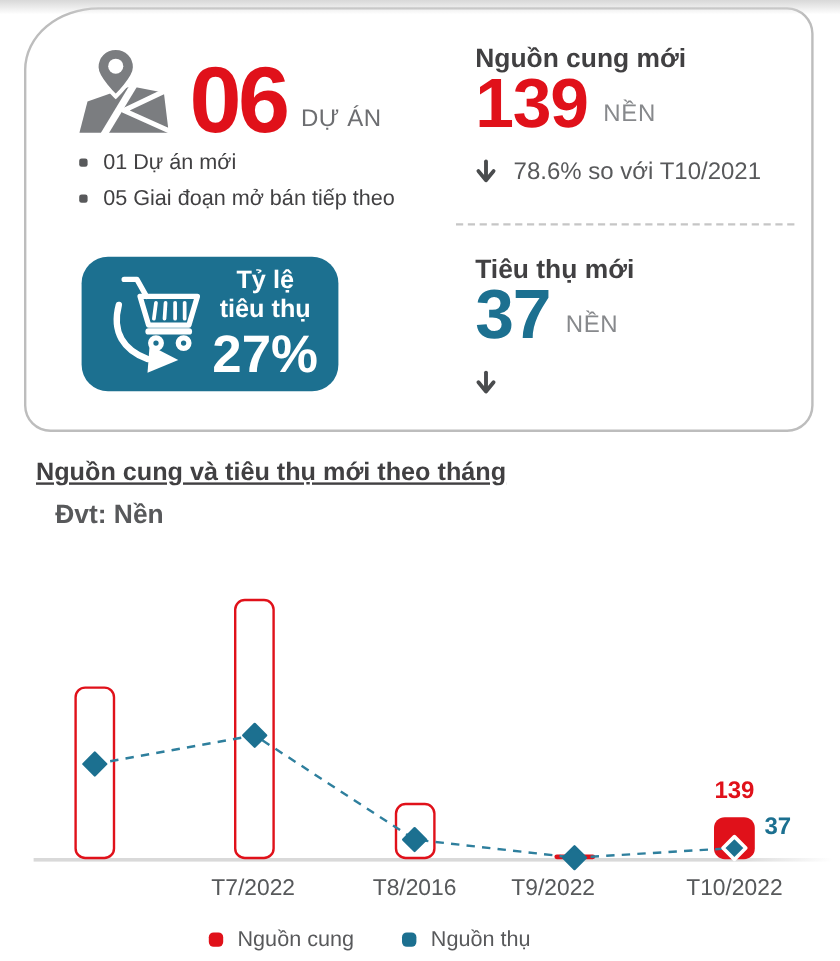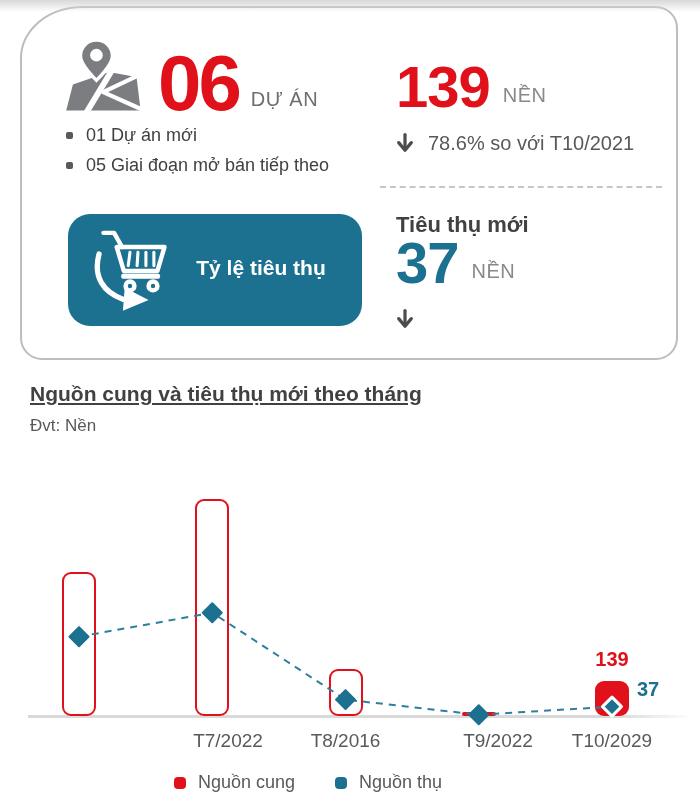--- a/index.html
+++ b/index.html
@@ -14,42 +14,42 @@
     border:2px solid #bdbdbd; background:#fff;
     border-radius:22px; border-top-left-radius:62px 52px; }
   .projects-row { position:absolute; left:40px; top:26px; display:flex; align-items:flex-end; gap:12px; }
   .map-icon-box { width:84px; height:86px; }
   .big-count { font-size:78px; line-height:0.92; font-weight:bold; color:#e0111a; letter-spacing:-3px; }
   .count-unit { font-size:20px; color:#6d6e71; padding-bottom:9px; letter-spacing:0.5px; }
   .bullets { position:absolute; left:44px; top:112px; list-style:none; }
   .bullets li { display:flex; align-items:center; font-size:18px; line-height:30px; color:#414042; }
   .bullet-square { width:7px; height:7px; background:#58595b; border-radius:2px; margin-right:13px; flex:none; }
 
-  .absorption-card { position:absolute; left:46px; top:206px; width:294px; height:112px;
+  .absorption-card { position:absolute; left:46px; top:206px; width:214px; height:112px;
     background:#1c7090; border-radius:22px; display:flex; align-items:center; padding:0 16px; }
   .cart-icon-box { width:92px; height:98px; flex:none; }
   .absorption-text { flex:1; text-align:center; color:#fff; }
   .absorption-label { font-size:21px; font-weight:bold; margin-bottom:4px; }
   .absorption-value { font-size:44px; font-weight:bold; line-height:1.02; }
 
   .stat-title { position:absolute; left:374px; font-size:22px; font-weight:bold; color:#414042; }
   .stat-numrow { position:absolute; left:374px; display:flex; align-items:flex-end; }
   .stat-number { font-size:58px; font-weight:bold; line-height:1.0; letter-spacing:-1px; }
   .stat-number.red { color:#e0111a; }
   .stat-number.teal { color:#1c7090; }
   .stat-unit { font-size:20px; color:#87898c; margin-left:13px; padding-bottom:9px; letter-spacing:0.5px; }
   .stat-change { position:absolute; left:374px; display:flex; align-items:center; gap:14px;
     font-size:20px; color:#58595b;text-align:right; }
   .down-arrow-box { width:18px; height:23px; }
   .dashed-divider { position:absolute; left:358px; top:178px; width:282px; height:0;
     border-top:2px dashed #c6c6c6; }
 
   
   .chart-title { position:absolute; left:30px; top:382px; font-size:21px; font-weight:bold; color:#414042;text-decoration:underline; }
-  .chart-unit { position:absolute; left:30px; top:416px; font-size:17px; color:#58595b; }
+  .chart-unit { position:absolute; left:46px; top:416px; font-size:22px; color:#58595b;font-weight:bold; }
 
   .chart-plot { position:absolute; left:0; top:460px; width:700px; height:310px; }
   .axis-line { position:absolute; left:28px; top:255px; width:666px; height:2.5px;
     background:linear-gradient(90deg,#d9d9d9 0%,#d9d9d9 88%,rgba(255,255,255,0) 100%); }
   .bar { position:absolute; }
   .bar.outline { background:#fff; border:2.5px solid #e0111a; }
   .bar.filled { background:#e0111a; }
   .x-label { position:absolute; width:132px; text-align:center; font-size:19px; color:#57595b; }
   .bar-label { position:absolute; font-weight:bold; font-size:20px; }
   .bar-label.supply { width:84px; text-align:center; color:#e0111a; }
@@ -105,23 +105,25 @@
         <path d="M79 35 L79 50" stroke-width="3.5"></path>
         <path d="M45 62 L83 62" stroke-width="6"></path>
         <circle cx="52" cy="73" r="5"></circle>
         <circle cx="78" cy="73" r="5"></circle>
         <path d="M17 37 C10 63 22 80 44 88" stroke-width="6"></path>
         <path d="M46 75 L73 89 L44 101 Z" fill="#ffffff" stroke="none"></path>
       </svg>
     </div>
     <div class="absorption-text">
       <div class="absorption-label">Tỷ lệ tiêu thụ</div>
+      <div class="absorption-value">27%</div>
     </div>
   </div>
 
+  <div class="stat-title" style="top:28px">Nguồn cung mới</div>
   <div class="stat-numrow" style="top:50px">
     <span class="stat-number red">139</span>
     <span class="stat-unit">NỀN</span>
   </div>
   <div class="stat-change" style="top:124px">
     <span class="down-arrow-box">
       <svg viewBox="0 0 20 24" width="18" height="23" fill="none" stroke="#4a4c4e" stroke-width="3.6" stroke-linecap="round" stroke-linejoin="round">
         <path d="M10 2 L10 18"></path>
           <path d="M3 11 L10 19.5 L17 11"></path>
       </svg>
@@ -146,27 +148,27 @@
   </div>
 </div>
 
 <div class="chart-title">Nguồn cung và tiêu thụ mới theo tháng</div>
 <div class="chart-unit">Đvt: Nền</div>
 
 <div class="chart-plot">
   <div class="axis-line"></div>
 <div class="bar outline" style="left: 62px; width: 34px; top: 112.475px; height: 143.525px; border-radius: 9px; border-color: rgb(224, 17, 26);"></div>
     <div class="bar outline" style="left: 195.25px; width: 34px; top: 39.4532px; height: 216.547px; border-radius: 9px; border-color: rgb(224, 17, 26);"></div>
-    <div class="x-label" style="left: 162px; top: 270px;">T7/2022</div>
+    <div class="x-label" style="left: 145px; top: 270px;">T7/2022</div>
     <div class="bar outline" style="left: 328.5px; width: 34px; top: 209.417px; height: 46.5827px; border-radius: 9px; border-color: rgb(224, 17, 26);"></div>
     <div class="x-label" style="left: 279.5px; top: 270px;">T8/2016</div>
     <div class="bar filled" style="left: 461.75px; width: 34px; top: 252.223px; height: 3.77698px; border-radius: 2px; background: rgb(224, 17, 26);"></div>
-    <div class="x-label" style="left: 432px; top: 270px;">T9/2022</div>
+    <div class="x-label" style="left: 395px; top: 270px;">T9/2022</div>
     <div class="bar filled" style="left: 595px; width: 34px; top: 221px; height: 35px; border-radius: 9px; background: rgb(224, 17, 26);"></div>
-    <div class="x-label" style="left: 546px; top: 270px;">T10/2029</div>
+    <div class="x-label" style="left: 546px; top: 270px;">T10/2022</div>
     <div class="bar-label supply" style="left: 570px; top: 188px; color: rgb(224, 17, 26);">139</div>
     <div class="bar-label consumption" style="left: 637px; top: 217.683px; color: rgb(28, 112, 144);">37</div>
     <svg width="700" height="310" class="line-svg">
       <polyline points="79,176.68345323741008 212.25,152.76258992805757 345.5,239.63309352517985 478.75,254.74100719424462 612,246.68345323741008" fill="none" stroke="#2e7f9d" stroke-width="2" stroke-dasharray="7 6"></polyline>
       <path d="M79 167.18345323741008 L88.5 176.68345323741008 L79 186.18345323741008 L69.5 176.68345323741008 Z" fill="#1c7090" stroke="#1c7090" stroke-width="2" stroke-linejoin="round"></path>
       <path d="M212.25 143.26258992805757 L221.75 152.76258992805757 L212.25 162.26258992805757 L202.75 152.76258992805757 Z" fill="#1c7090" stroke="#1c7090" stroke-width="2" stroke-linejoin="round"></path>
       <path d="M345.5 230.13309352517985 L355 239.63309352517985 L345.5 249.13309352517985 L336 239.63309352517985 Z" fill="#1c7090" stroke="#1c7090" stroke-width="2" stroke-linejoin="round"></path>
       <path d="M478.75 245.24100719424462 L488.25 254.74100719424462 L478.75 264.2410071942446 L469.25 254.74100719424462 Z" fill="#1c7090" stroke="#1c7090" stroke-width="2" stroke-linejoin="round"></path>
       <path d="M612 237.18345323741008 L621.5 246.68345323741008 L612 256.18345323741005 L602.5 246.68345323741008 Z" fill="#1c7090" stroke="#ffffff" stroke-width="3" stroke-linejoin="round"></path>
     </svg>

